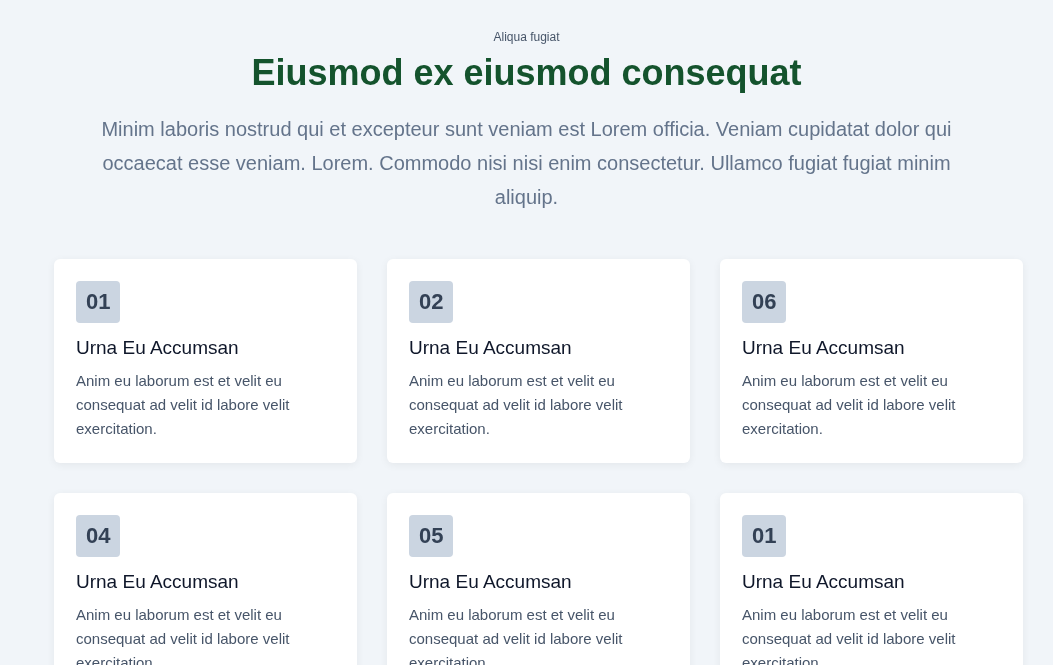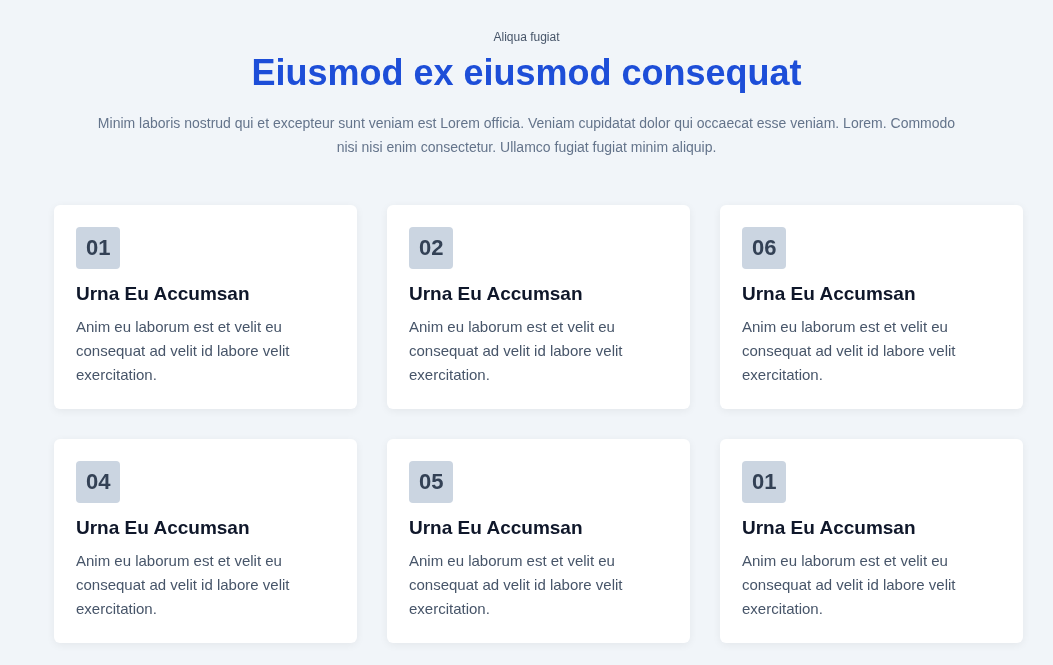--- a/index.html
+++ b/index.html
@@ -18,25 +18,25 @@
       margin-bottom: 45px;
     }
     .subtitle {
       font-size: 12px;
       color: #475569;
       margin-bottom: 8px;
     }
     .title {
       font-size: 36px;
       font-weight: 700;
-      color: #1d4ed8;
+      color: #14532d;
       margin-bottom: 18px;
     }
     .description {
-      font-size: 14px;
+      font-size: 20px;
       color: #64748b;
       line-height: 1.7;
       max-width: 860px;
       margin: 8px auto;
     }
     .grid {
       display: grid;
       grid-template-columns: repeat(3, 1fr);
       gap: 30px;
       max-width: 1000px;
@@ -54,21 +54,21 @@
       background-color: #cbd5e1;
       color: #334155;
       font-size: 22px;
       font-weight: 700;
       padding: 8px 10px;
       border-radius: 4px;
       margin-bottom: 14px;
     }
     .card-title {
       font-size: 19px;
-      font-weight: 700;
+      font-weight: 400;
       color: #0f172a;
       margin-bottom: 10px;
     }
     .card-text {
       font-size: 15px;
       color: #475569;
       line-height: 1.6;
     }
   </style>
 </head>

